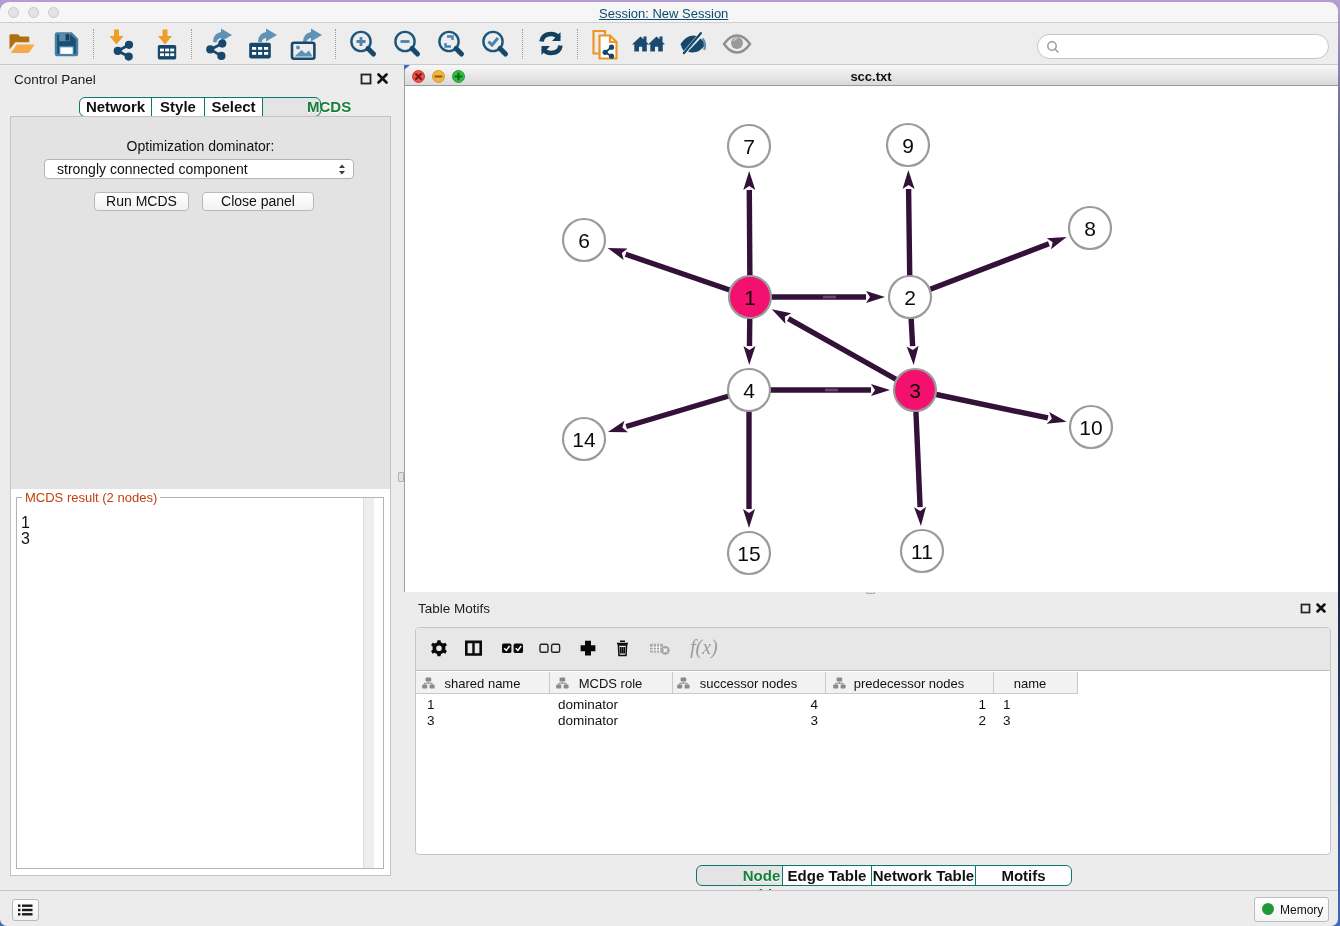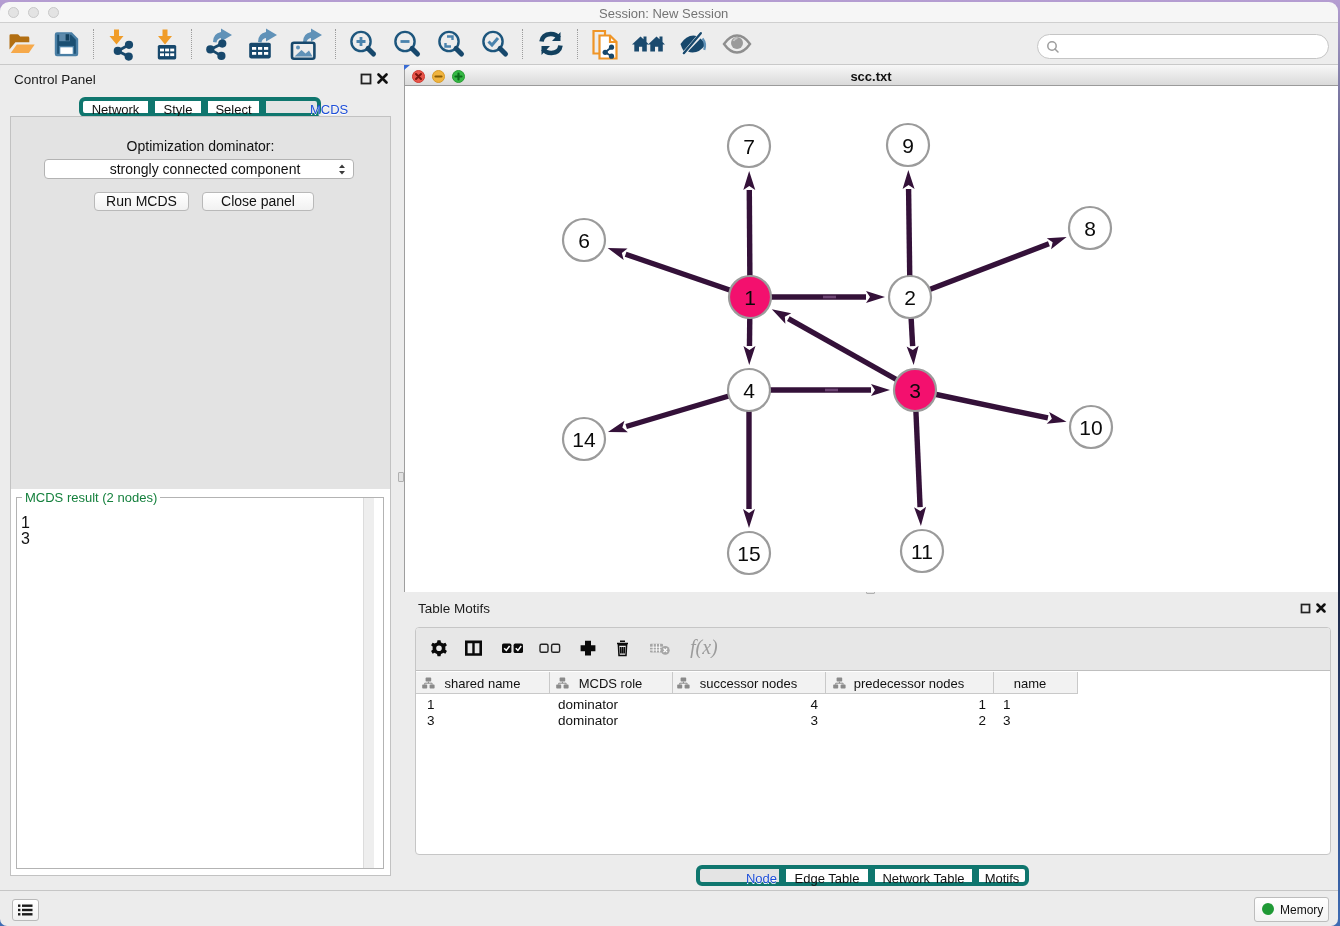--- a/index.html
+++ b/index.html
@@ -8,47 +8,47 @@
   font-family:"Liberation Sans", sans-serif;
   background:linear-gradient(180deg,#b59dd2 0%,#9189b4 6%,#565a85 18%,#232a4c 45%,#1d2440 62%,#2c4a86 85%,#3f6cb4 100%);
   position:relative;
 }
 .abs { position:absolute; }
 
 #titlebar { left:0; top:2px; width:1338px; height:21px; background:#f6f6f6;
   border-bottom:1px solid #cfcfcf; border-radius:9px 9px 0 0; }
 .tl { position:absolute; top:5px; width:11px; height:11px; border-radius:50%;
   background:#e3e3e3; border:1px solid #c9c9c9; }
-#wintitle { position:absolute; top:6px; left:599px; font-size:13px; color:#737373; }
+#wintitle { position:absolute; top:6px; left:599px; font-size:13px; color:#0c4a6e;text-decoration:underline; }
 #toolbar { left:0; top:23px; width:1338px; height:42px; background:#ededed;
   border-bottom:1px solid #c9c9c9; }
 .tsep { position:absolute; top:29px; height:30px; width:0;
   border-left:1px dotted #9c9c9c; }
 #main { left:0; top:65px; width:1338px; height:825px; background:#ececec; }
 #statusbar { left:0; top:890px; width:1338px; height:36px; background:#ececec;
   border-top:1px solid #c6c6c6; border-radius:0 0 7px 7px; }
 
 .paneltitle { font-size:13.5px; color:#1b1b1b; }
 .tabbar { position:absolute; display:flex; height:20px; }
-.tab { border:4px solid #0f766e; background:#fff; color:#111; font-size:13px;
-  font-weight:normal; text-align:center; line-height:18px; margin-left:-1px; }
+.tab { border:1px solid #0f766e; background:#fff; color:#111; font-size:15px;
+  font-weight:bold; text-align:center; line-height:18px; margin-left:-1px; }
 .tab.first { border-radius:6px 0 0 6px; margin-left:0; }
 .tab.last { border-radius:0 6px 6px 0; }
-.tab.dis { background:#e4e4e4; color:#1d4ed8; text-shadow:0 1px 0 #fff;padding-left:44px; }
+.tab.dis { background:#e4e4e4; color:#15803d; text-shadow:0 1px 0 #fff;padding-left:44px; }
 #cpbox { left:10px; top:116px; width:381px; height:760px; border:1px solid #c2c2c2;
   background:#fff; }
 #cpboxtop { left:11px; top:117px; width:379px; height:372px; background:#e3e3e3; }
 .btn { position:absolute; height:19px; border:1px solid #b9b9b9; border-radius:4px;
   background:linear-gradient(#ffffff,#f1f1f1); font-size:14px; color:#111;
   text-align:center; line-height:17px; }
 #cpselect { left:44px; top:159px; width:310px; height:20px; border:1px solid #b3b3b3;
   border-radius:4px; background:#fff; font-size:14px; color:#111; line-height:18px;
-  padding-left:12px;text-align:center; }
+  padding-left:12px; }
 #fieldset { left:16px; top:497px; width:368px; height:372px; border:1px solid #b3b3b3; }
-#legend { left:22px; top:490px; background:#fff; font-size:13px; color:#15803d;
+#legend { left:22px; top:490px; background:#fff; font-size:13px; color:#c2410c;
   padding:0 3px; }
 #mcdstext { left:21px; top:515px; font-size:16px; color:#111; line-height:16px; }
 #cpscroll { left:363px; top:498px; width:11px; height:370px; background:#eeeeee;
   border-left:1px solid #dcdcdc; }
 .knob { background:#e2e2e2; border:1px solid #b0b0b0; border-radius:1px; }
 
 #netheader { left:404px; top:65px; width:934px; height:21px;
   background:linear-gradient(#f8f8f8,#dadada); border-left:1px solid #9e9e9e;
   border-bottom:1px solid #9a9a9a; }
 #nettitle { position:absolute; top:69px; left:404px; width:934px; text-align:center;
@@ -355,21 +355,21 @@
 <div class="cell" style="left:1003px; top:697px;">1</div>
 <div class="cell" style="left:427px; top:713px;">3</div>
 <div class="cell" style="left:558px; top:713px;">dominator</div>
 <div class="cell" style="left:758px; top:713px; width:60px; text-align:right;">3</div>
 <div class="cell" style="left:924px; top:713px; width:62px; text-align:right;">2</div>
 <div class="cell" style="left:1003px; top:713px;">3</div>
 <div class="tabbar" style="left:696px; top:865px; height:21px;justify-content:center;">
   <div class="tab first dis" style="width:87px; line-height:19px;">Node Table</div>
   <div class="tab" style="width:90px; line-height:19px;">Edge Table</div>
   <div class="tab" style="width:105px; line-height:19px;">Network Table</div>
-  <div class="tab last" style="width:54px; line-height:19px;">Motifs</div>
+  <div class="tab last" style="width:97px; line-height:19px;">Motifs</div>
 </div>
 <div class="abs" id="statusbar"></div>
 <div class="abs" style="left:12px; top:899px; width:27px; height:22px; border:1px solid #b9b9b9; border-radius:3px; background:linear-gradient(#ffffff,#f0f0f0);"></div>
 <svg class="icon" style="left:18px; top:904px;" width="15" height="12" viewBox="0 0 15 12">
   <g fill="#1a1a1a">
     <rect x="0" y="0.5" width="2.4" height="2.4"></rect>
       <rect x="4" y="0.5" width="10.5" height="2.4"></rect>
     <rect x="0" y="4.8" width="2.4" height="2.4"></rect>
       <rect x="4" y="4.8" width="10.5" height="2.4"></rect>
     <rect x="0" y="9.1" width="2.4" height="2.4"></rect>

